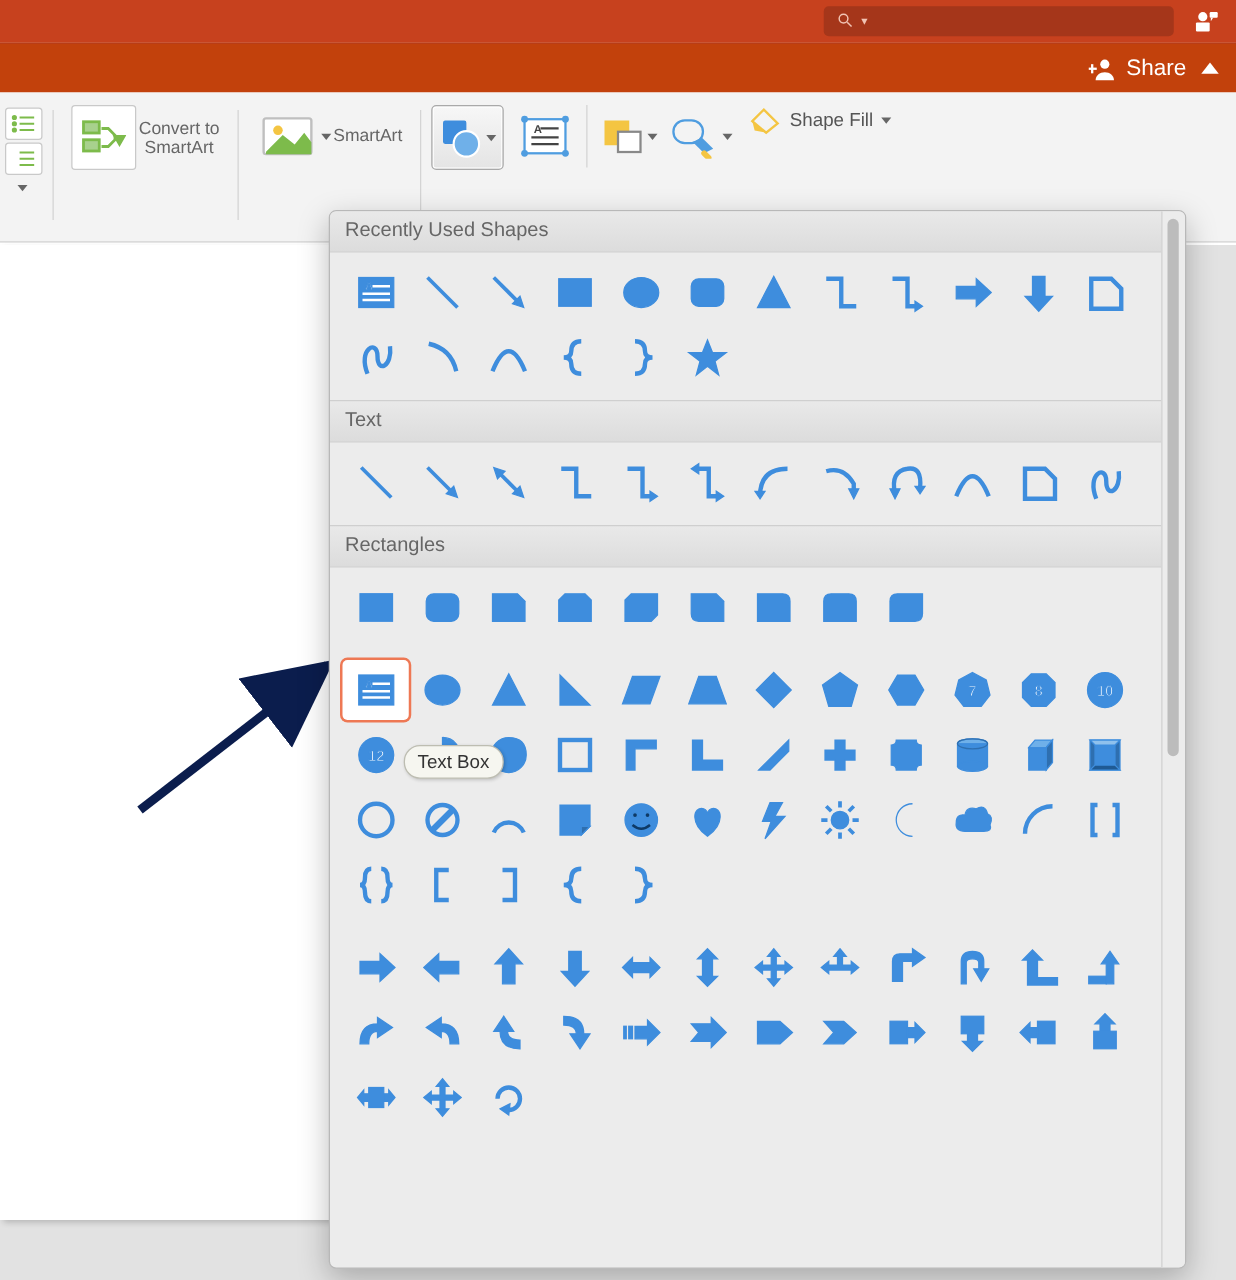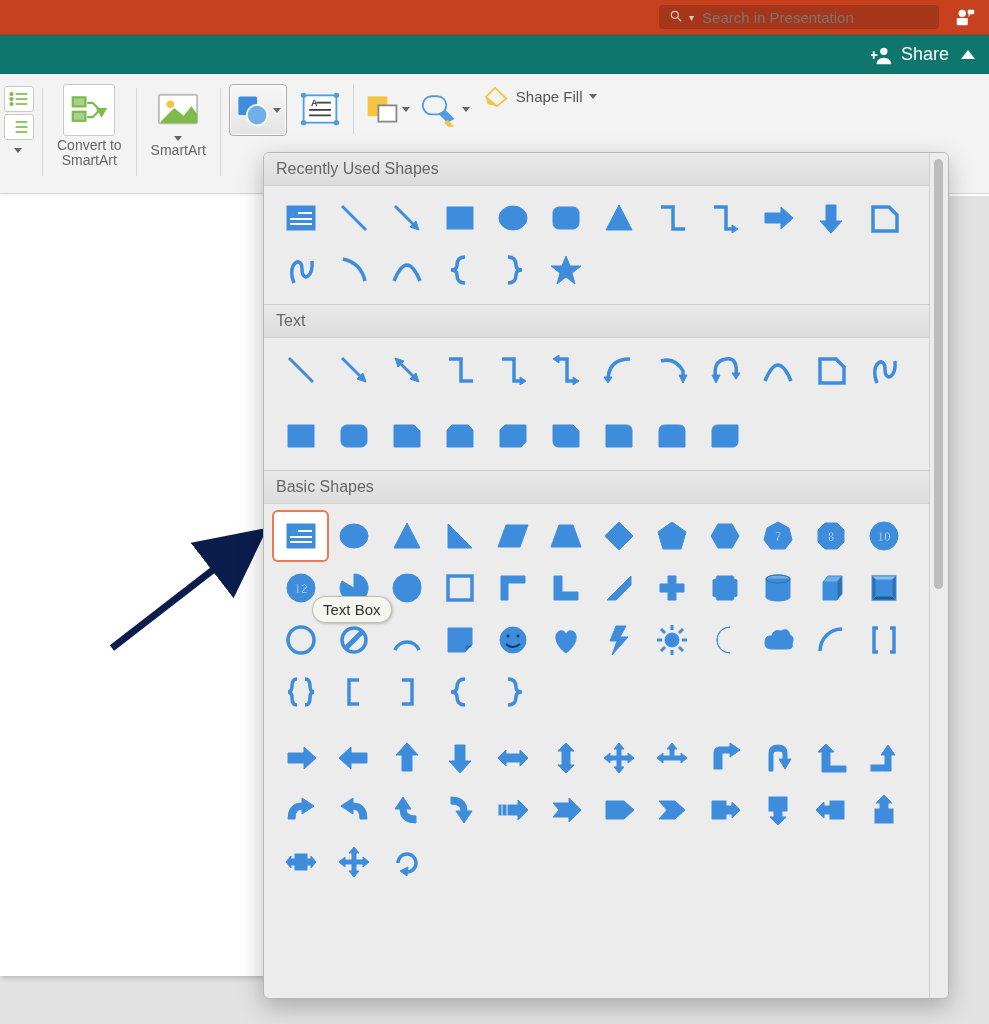--- a/index.html
+++ b/index.html
@@ -44,21 +44,21 @@
     height: 24px;
     color: #fff;
     display: flex;
     align-items: center;
     justify-content: center;
   }
 
   .sharebar {
     width: 100%;
     height: 40px;
-    background: #0f766e;
+    background: #c2410c;
     display: flex;
     align-items: center;
     justify-content: flex-end;
     gap: 12px;
     padding-right: 14px;
     box-sizing: border-box;
     border-top: 1px solid #b53c1b;
   }
   .share-btn {
     display: flex;
@@ -89,21 +89,21 @@
     position: relative;
   }
   .ribbon-sep {
     width: 1px;
     height: 88px;
     background: #d4d4d4;
     margin-top: 8px;
   }
   .rb-group {
     display: flex;
-    flex-direction: column;
+    flex-direction: row;
     align-items: center;
     gap: 2px;
     padding: 4px 6px;
   }
   .rb-group .lbl {
     font-size: 14px;
     color: #666;
     text-align: center;
     line-height: 1.1;
   }
@@ -199,21 +199,21 @@
     top: 516px;
     width: 170px;
     height: 140px;
     pointer-events: none;
   }
 
   
   .shapes-panel {
     position: absolute;
     left: 263px;
-    top: 152px;
+    top: 168px;
     width: 684px;
     height: 845px;
     background: #ececec;
     border: 1px solid #b8b8b8;
     border-radius: 6px;
     box-shadow: 0 8px 24px rgba(0,0,0,.25);
     overflow: hidden;
     display: flex;
   }
   .shapes-scroll {
@@ -304,21 +304,20 @@
 
 <div class="titlebar">
   <div class="search-pill">
     <span class="mag">
       <svg width="14" height="14" viewBox="0 0 24 24" fill="none" stroke="currentColor" stroke-width="2">
           <circle cx="10" cy="10" r="6"></circle>
           <line x1="15" y1="15" x2="21" y2="21"></line>
         </svg>
     </span>
     <span style="font-size:10px">▾</span>
-    <input type="text" style="background: transparent; border: none; outline: none; color: rgb(241, 195, 179); font-size: 15px; width: 100%;" placeholder="Search in Presentation">
   </div>
   <div class="presence-icon">
     <svg width="22" height="22" viewBox="0 0 24 24" fill="#fff">
         <rect x="3" y="13" width="12" height="8" rx="1"></rect>
         <circle cx="9" cy="8" r="4"></circle>
         <rect x="15" y="4" width="7" height="5" rx="1"></rect>
         <path d="M18 9l-2 3v-3z"></path>
       </svg>
   </div>
 </div>
@@ -609,20 +608,21 @@
           <svg viewBox="0 0 34 34">
             <use href="#s-snip-corner"></use>
           </svg>
         </div>
         <div class="shape-cell">
           <svg viewBox="0 0 34 34">
             <use href="#s-freeform"></use>
           </svg>
         </div>
       </div>
+      <div class="cat-header">Rectangles</div>
       <div class="shape-grid">
         <div class="shape-cell">
           <svg viewBox="0 0 34 34">
             <use href="#s-rectangle"></use>
           </svg>
         </div>
         <div class="shape-cell">
           <svg viewBox="0 0 34 34">
             <use href="#s-rounded-rectangle"></use>
           </svg>
@@ -656,21 +656,20 @@
           <svg viewBox="0 0 34 34">
             <use href="#s-round-same-side"></use>
           </svg>
         </div>
         <div class="shape-cell">
           <svg viewBox="0 0 34 34">
             <use href="#s-round-diagonal"></use>
           </svg>
         </div>
       </div>
-      <div class="cat-header">Basic Shapes</div>
       <div class="shape-grid">
         <div class="shape-cell highlight">
           <svg viewBox="0 0 34 34">
             <use href="#s-text-box"></use>
           </svg>
         </div>
         <div class="shape-cell">
           <svg viewBox="0 0 34 34">
             <use href="#s-oval"></use>
           </svg>
@@ -1007,21 +1006,21 @@
             <use href="#s-arrow-circular"></use>
           </svg>
         </div>
       </div>
     </div>
   <div class="shapes-scrollbar">
     <div class="thumb"></div>
   </div>
 </div>
 
-<div class="tooltip" id="tooltip" style="left: 312px; top: 596px; border-radius: 13px;">Text Box</div>
+<div class="tooltip" id="tooltip" style="left: 323px; top: 596px; border-radius: 13px;">Text Box</div>
 
 <svg width="0" height="0" style="position:absolute">
   <defs>
 
     <g id="s-text-box">
         <rect x="3" y="5" width="28" height="24" fill="#3e8ddd"></rect>
         <text x="8" y="15" font-size="9" fill="#fff" font-weight="700">A</text>
         <line x1="14" y1="12" x2="28" y2="12" stroke="#fff" stroke-width="2"></line>
         <line x1="6" y1="18" x2="28" y2="18" stroke="#fff" stroke-width="2"></line>
         <line x1="6" y1="23" x2="28" y2="23" stroke="#fff" stroke-width="2"></line>

